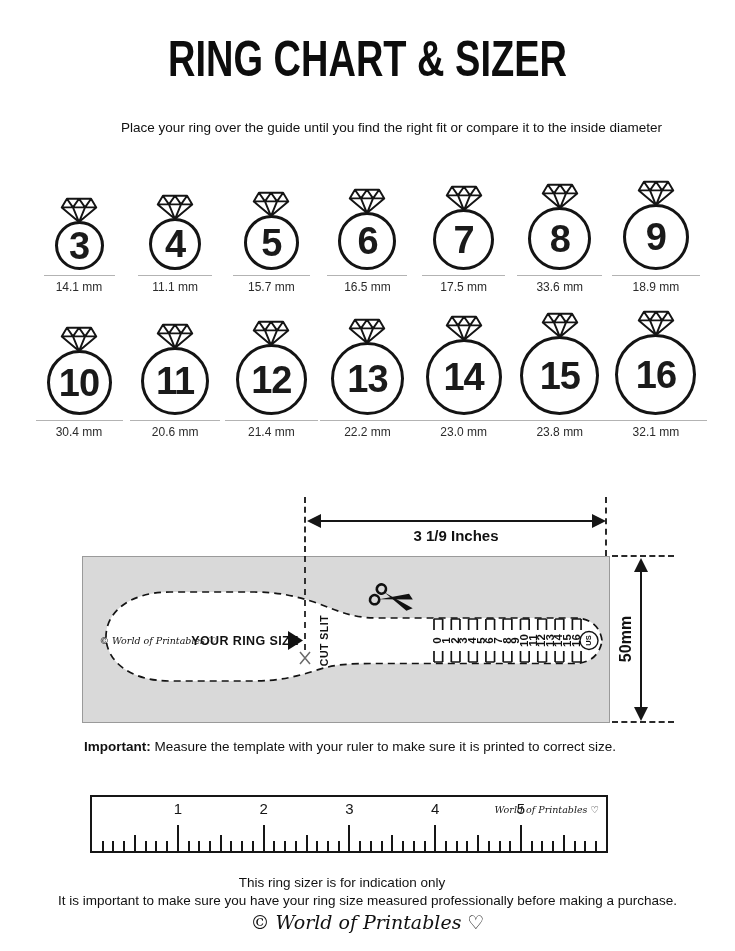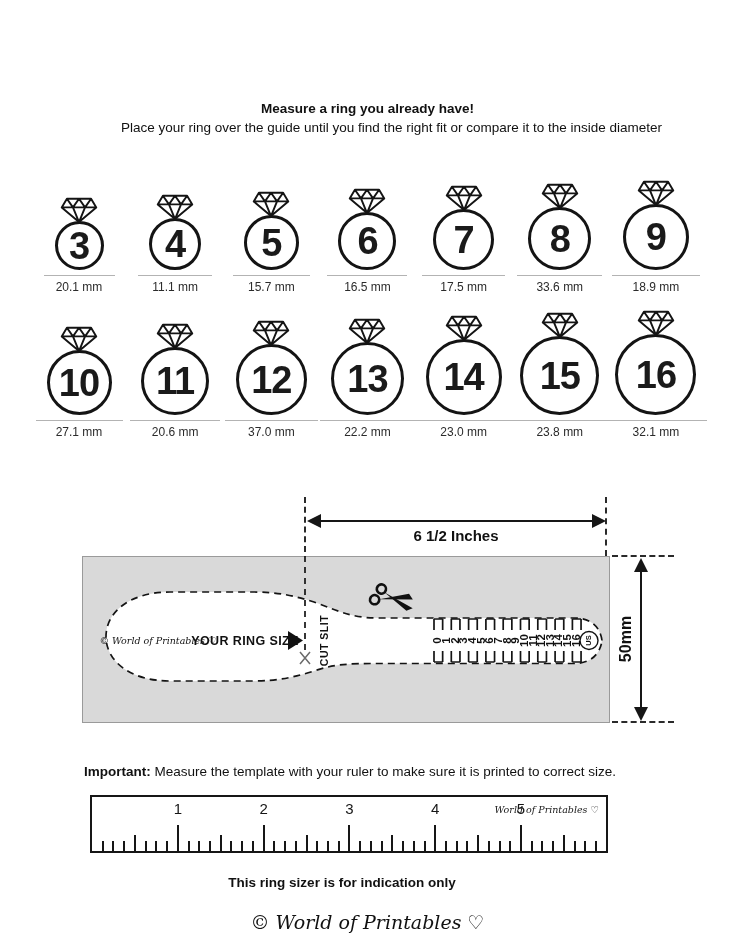--- a/index.html
+++ b/index.html
@@ -36,59 +36,59 @@
   .arr.right{border-top:7px solid transparent;border-bottom:7px solid transparent;border-left:14px solid #161616;}
   .arr.up   {border-left:7px solid transparent;border-right:7px solid transparent;border-bottom:14px solid #161616;}
   .arr.down {border-left:7px solid transparent;border-right:7px solid transparent;border-top:14px solid #161616;}
   .dim-label-h{position:absolute;top:527px;left:326px;width:260px;text-align:center;
                font-size:15px;font-weight:700;}
   .dim-label-v{position:absolute;top:629px;left:587px;width:80px;height:20px;text-align:center;
                font-size:16px;font-weight:700;transform:rotate(-90deg);}
   
   .sizer-box{position:absolute;left:82px;top:556px;width:528px;height:167px;}
   
-  .important{position:absolute;left:84px;top:739px;font-size:13.5px;margin-top:25px;}
+  .important{position:absolute;left:84px;top:739px;font-size:13.5px;}
   .important b{font-weight:700;}
   
   .ruler{position:absolute;left:90px;top:795px;width:518px;height:58px;box-sizing:border-box;
          border:2px solid #161616;background:#fff;}
   .ruler-inner{position:relative;width:100%;height:100%;}
   .rtick{position:absolute;bottom:0;width:2px;background:#161616;}
   .rtick.t8{height:10px;}
   .rtick.t2{height:16px;}
   .rtick.t1{height:26px;}
   .rnum{position:absolute;top:3px;transform:translateX(-50%);font-size:15px;color:#161616;}
   .script{font-family:"DejaVu Serif",serif;font-style:italic;}
   .ruler-brand{position:absolute;top:7px;right:7px;font-size:9.5px;color:#161616;}
   
   .footer-bold{position:absolute;top:875px;left:0;width:684px;text-align:center;
-               font-size:13.5px;font-weight:700;}
+               font-size:13.5px;font-weight:400;}
   .footer-reg{position:absolute;top:893px;left:0;width:735px;text-align:center;font-size:13.5px;}
   .footer-brand{position:absolute;top:911px;left:0;width:735px;text-align:center;font-size:19px;}
 </style>
 </head>
 <body>
 
 <div id="page">
 
-  <div class="sub-bold">Measure a ring you already have!</div>
+  <div class="title-wrap"><span class="title">RING CHART &amp; SIZER</span></div>
   <div class="sub-reg">Place your ring over the guide until you find the right fit or compare it to the inside diameter</div>
 
   <div class="rings-row" id="rings-row-0">
       <div class="ring-cell">
         <div class="ring-figure">
           <svg class="diamond" width="38" height="28" viewBox="0 0 44 32">
             <path d="M8,3 H36 L42,13 L22,30 L2,13 Z M2,13 H42 M8,3 L15,13 L22,3 L29,13 L36,3 M15,13 L22,30 L29,13" fill="none" stroke="#141414" stroke-width="2.2" stroke-linejoin="round" stroke-linecap="round"></path>
           </svg>
           <div class="ring-circle" style="width:49px;height:49px;border-width:3px">
             <span class="ring-num">3</span>
           </div>
         </div>
         <div class="ring-line" style="width:71px"></div>
-        <div class="ring-mm">20.1 mm</div>
+        <div class="ring-mm">14.1 mm</div>
       </div>
       <div class="ring-cell">
         <div class="ring-figure">
           <svg class="diamond" width="38" height="28" viewBox="0 0 44 32">
             <path d="M8,3 H36 L42,13 L22,30 L2,13 Z M2,13 H42 M8,3 L15,13 L22,3 L29,13 L36,3 M15,13 L22,30 L29,13" fill="none" stroke="#141414" stroke-width="2.2" stroke-linejoin="round" stroke-linecap="round"></path>
           </svg>
           <div class="ring-circle" style="width:52px;height:52px;border-width:3px">
             <span class="ring-num">4</span>
           </div>
         </div>
@@ -160,21 +160,21 @@
       <div class="ring-cell">
         <div class="ring-figure">
           <svg class="diamond" width="38" height="28" viewBox="0 0 44 32">
             <path d="M8,3 H36 L42,13 L22,30 L2,13 Z M2,13 H42 M8,3 L15,13 L22,3 L29,13 L36,3 M15,13 L22,30 L29,13" fill="none" stroke="#141414" stroke-width="2.2" stroke-linejoin="round" stroke-linecap="round"></path>
           </svg>
           <div class="ring-circle" style="width:65px;height:65px;border-width:3.5px">
             <span class="ring-num">10</span>
           </div>
         </div>
         <div class="ring-line" style="width:87px"></div>
-        <div class="ring-mm">27.1 mm</div>
+        <div class="ring-mm">30.4 mm</div>
       </div>
       <div class="ring-cell">
         <div class="ring-figure">
           <svg class="diamond" width="38" height="28" viewBox="0 0 44 32">
             <path d="M8,3 H36 L42,13 L22,30 L2,13 Z M2,13 H42 M8,3 L15,13 L22,3 L29,13 L36,3 M15,13 L22,30 L29,13" fill="none" stroke="#141414" stroke-width="2.2" stroke-linejoin="round" stroke-linecap="round"></path>
           </svg>
           <div class="ring-circle" style="width:68px;height:68px;border-width:3.5px">
             <span class="ring-num">11</span>
           </div>
         </div>
@@ -184,21 +184,21 @@
       <div class="ring-cell">
         <div class="ring-figure">
           <svg class="diamond" width="38" height="28" viewBox="0 0 44 32">
             <path d="M8,3 H36 L42,13 L22,30 L2,13 Z M2,13 H42 M8,3 L15,13 L22,3 L29,13 L36,3 M15,13 L22,30 L29,13" fill="none" stroke="#141414" stroke-width="2.2" stroke-linejoin="round" stroke-linecap="round"></path>
           </svg>
           <div class="ring-circle" style="width:71px;height:71px;border-width:3.5px">
             <span class="ring-num">12</span>
           </div>
         </div>
         <div class="ring-line" style="width:93px"></div>
-        <div class="ring-mm">37.0 mm</div>
+        <div class="ring-mm">21.4 mm</div>
       </div>
       <div class="ring-cell">
         <div class="ring-figure">
           <svg class="diamond" width="38" height="28" viewBox="0 0 44 32">
             <path d="M8,3 H36 L42,13 L22,30 L2,13 Z M2,13 H42 M8,3 L15,13 L22,3 L29,13 L36,3 M15,13 L22,30 L29,13" fill="none" stroke="#141414" stroke-width="2.2" stroke-linejoin="round" stroke-linecap="round"></path>
           </svg>
           <div class="ring-circle" style="width:73px;height:73px;border-width:3.5px">
             <span class="ring-num">13</span>
           </div>
         </div>
@@ -241,21 +241,21 @@
         <div class="ring-line" style="width:103px"></div>
         <div class="ring-mm">32.1 mm</div>
       </div>
     </div>
 
   <div class="vdash" style="left:304px;top:497px;height:163px;"></div>
   <div class="vdash" style="left:605px;top:497px;height:59px;"></div>
   <div class="hline" style="left:316px;top:520px;width:278px;"></div>
   <div class="arr left" style="left:307px;top:514px;"></div>
   <div class="arr right" style="left:592px;top:514px;"></div>
-  <div class="dim-label-h">6 1/2 Inches</div>
+  <div class="dim-label-h">3 1/9 Inches</div>
 
   <div class="hdash" style="left:612px;top:555px;width:62px;"></div>
   <div class="hdash" style="left:612px;top:721px;width:62px;"></div>
   <div class="vline" style="left:640px;top:567px;height:145px;"></div>
   <div class="arr up" style="left:634px;top:558px;"></div>
   <div class="arr down" style="left:634px;top:707px;"></div>
   <div class="dim-label-v">50mm</div>
 
   <div class="sizer-box">
     <svg id="sizer-svg" width="528" height="167" viewBox="0 0 528 167">
@@ -358,15 +358,16 @@
         <div class="rtick t8" style="left: 503.1px;"></div>
         <span class="rnum" style="left: 85.8px;">1</span>
         <span class="rnum" style="left: 171.6px;">2</span>
         <span class="rnum" style="left: 257.4px;">3</span>
         <span class="rnum" style="left: 343.2px;">4</span>
         <span class="rnum" style="left: 429px;">5</span>
       </div>
   </div>
 
   <div class="footer-bold">This ring sizer is for indication only</div>
+  <div class="footer-reg">It is important to make sure you have your ring size measured professionally before making a purchase.</div>
   <div class="footer-brand script">© World of Printables ♡</div>
 
 </div>
 
 </body></html>

